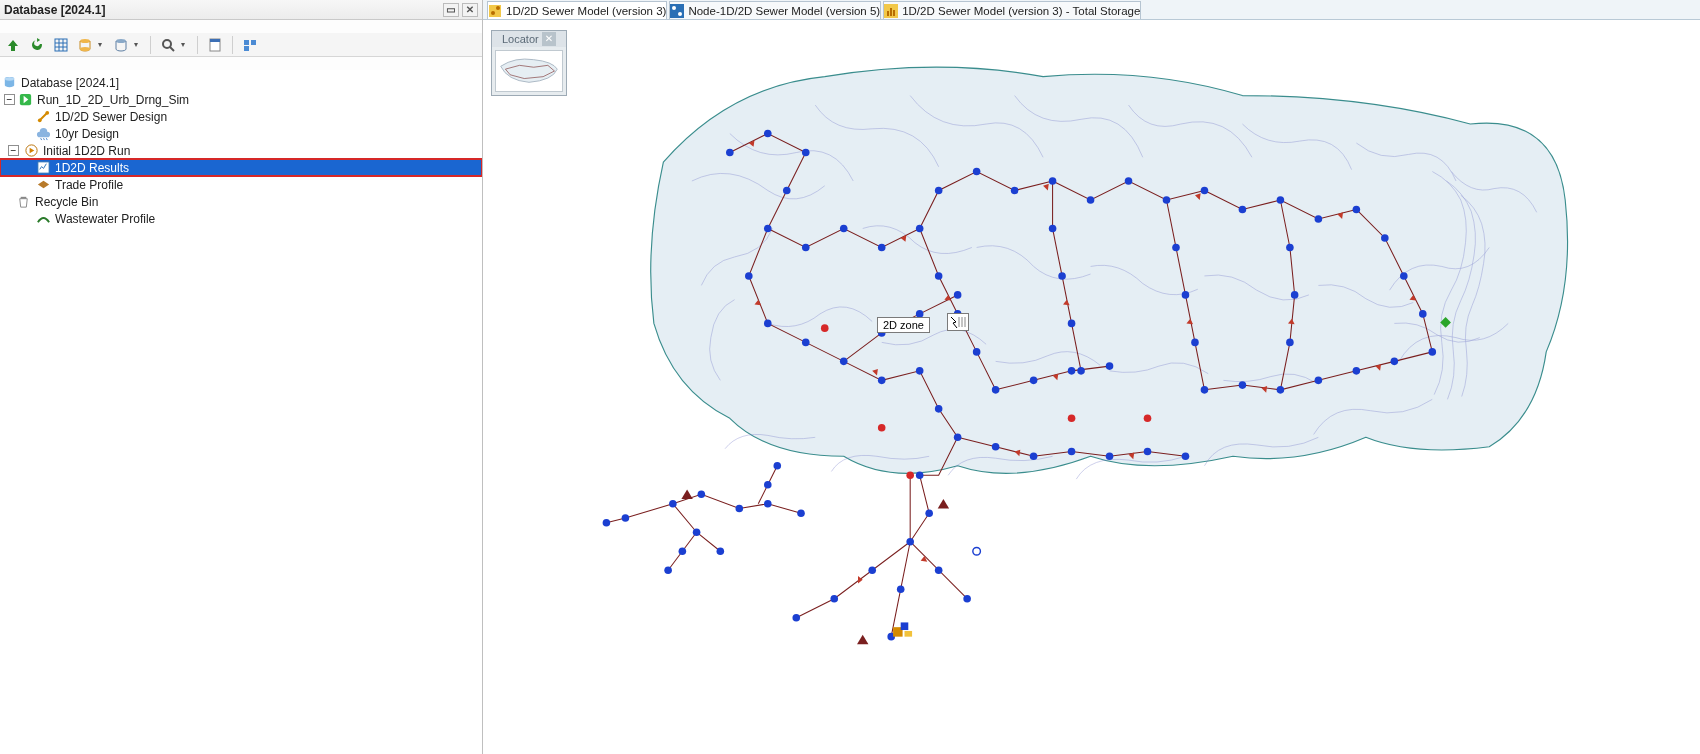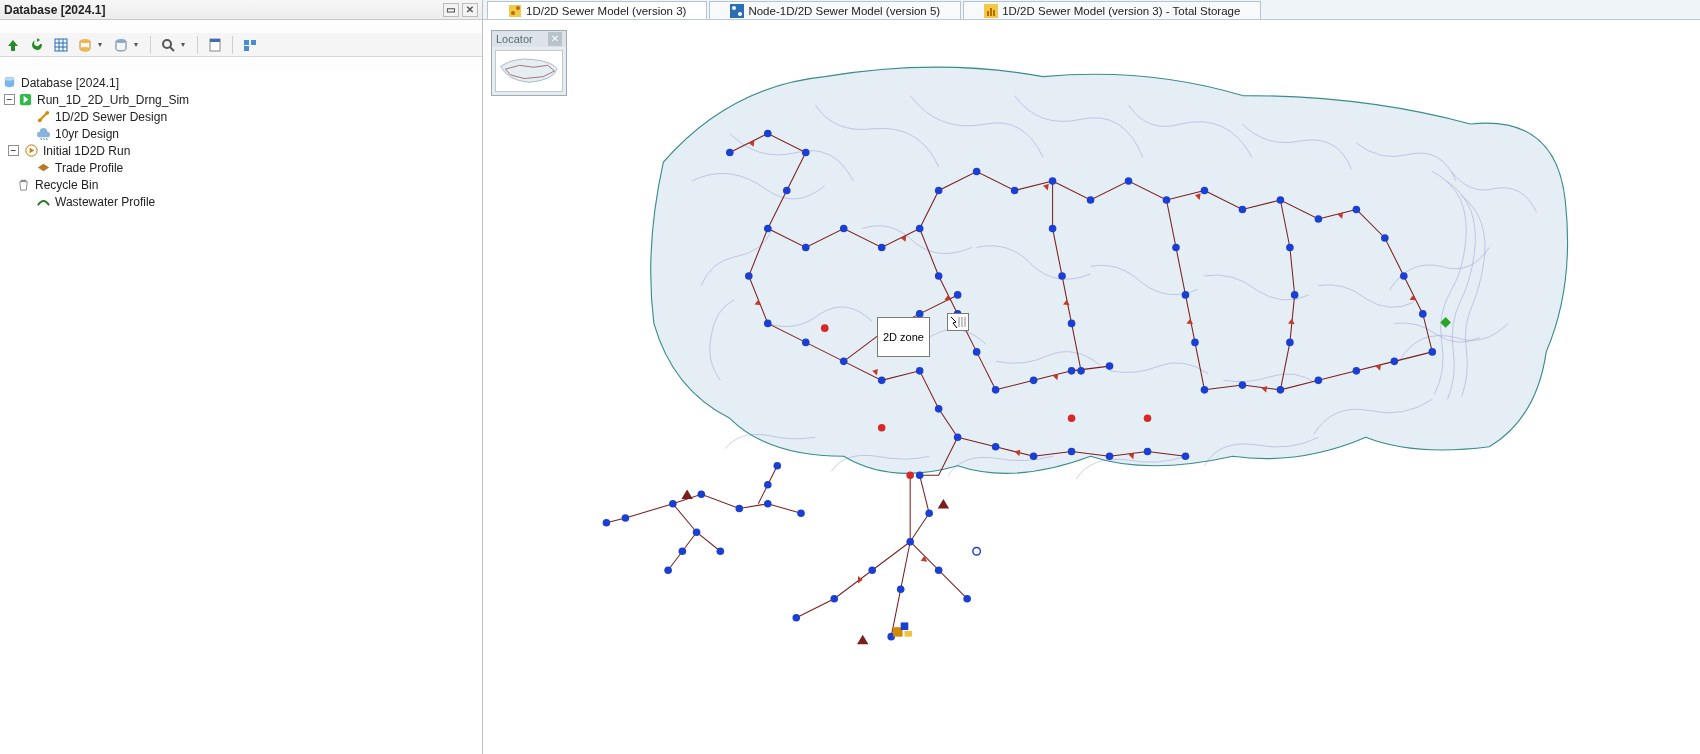--- a/index.html
+++ b/index.html
@@ -116,21 +116,21 @@
     height:20px;
     background:#eff4f8;
     border-bottom:1px solid #b9c9d6;
     display:flex; align-items:flex-end;
     padding-left:4px;
     font-size:11.5px;
   }
   .tab {
     display:flex;align-items:center;
     height:18px;
-    padding:0 20px;
+    padding:0 0;
     background:#f7f9fb;
     border:1px solid #b6c4d1;
     border-bottom:none;
     margin-right:2px;
     cursor:pointer;
     color:#222;
   }
   .tab.active{
     background:#ffffff;
     font-weight:500;
@@ -151,21 +151,21 @@
     position:absolute;
     left:8px; top:10px;
     width:76px;
     border:1px solid #9daab5;
     background:#e7ecef;
     font-size:11px;
     z-index:40;
   }
   .locator-title {
     display:flex; align-items:center;
-    height:16px; padding:0 4px;
+    height:16px; padding:0 10px;
     color:#5b6a77;
     background:#dde3e8;
   }
   .locator-title .spacer{flex:1;}
   .locator-close{
     width:14px;height:14px;
     background:#b8c3cb;color:#fff;
     font-size:10px;line-height:13px;text-align:center;
     cursor:pointer;
   }
@@ -177,21 +177,21 @@
     position:relative;
   }
   .locator-thumb svg{width:100%;height:100%;}
 
   
   .map-tooltip{
     position:absolute;
     left:394px; top:297px;
     border:1px solid #7a7a7a;
     background:#fff;
-    padding:13px 5px;
+    padding:1px 5px;
     font-size:11px;
     color:#000;
     z-index:30;
   }
   .map-cursor{
     position:absolute;
     left:464px; top:293px;
     width:22px;height:18px;
     z-index:31;
     border:1px solid #7a7a7a;
@@ -332,20 +332,31 @@
       <span class="node-icon">
         <svg viewBox="0 0 16 16">
             <circle cx="8" cy="8" r="6" fill="#fff" stroke="#b86d00"></circle>
             <path d="M6 5l5 3-5 3z" fill="#d48000"></path>
           </svg>
       </span>
       <span>Initial 1D2D Run</span>
     </div>
 
 
+    <div class="tree-row selected highlighted-outline">
+      <span class="indent" style="width:22px"></span>
+      <span class="noexp"></span>
+      <span class="node-icon">
+        <svg viewBox="0 0 16 16">
+            <rect x="2" y="2" width="12" height="12" fill="#fff" stroke="#2a6fb5"></rect>
+            <path d="M4 10l2-3 2 2 3-5" stroke="#2a6fb5" fill="none"></path>
+          </svg>
+      </span>
+      <span>1D2D Results</span>
+    </div>
 
     <div class="tree-row">
       <span class="indent" style="width:22px"></span>
       <span class="noexp"></span>
       <span class="node-icon">
         <svg viewBox="0 0 16 16">
             <path d="M2 8l6-4 6 4-6 4z" fill="#b87a2a"></path>
           </svg>
       </span>
       <span>Trade Profile</span>

